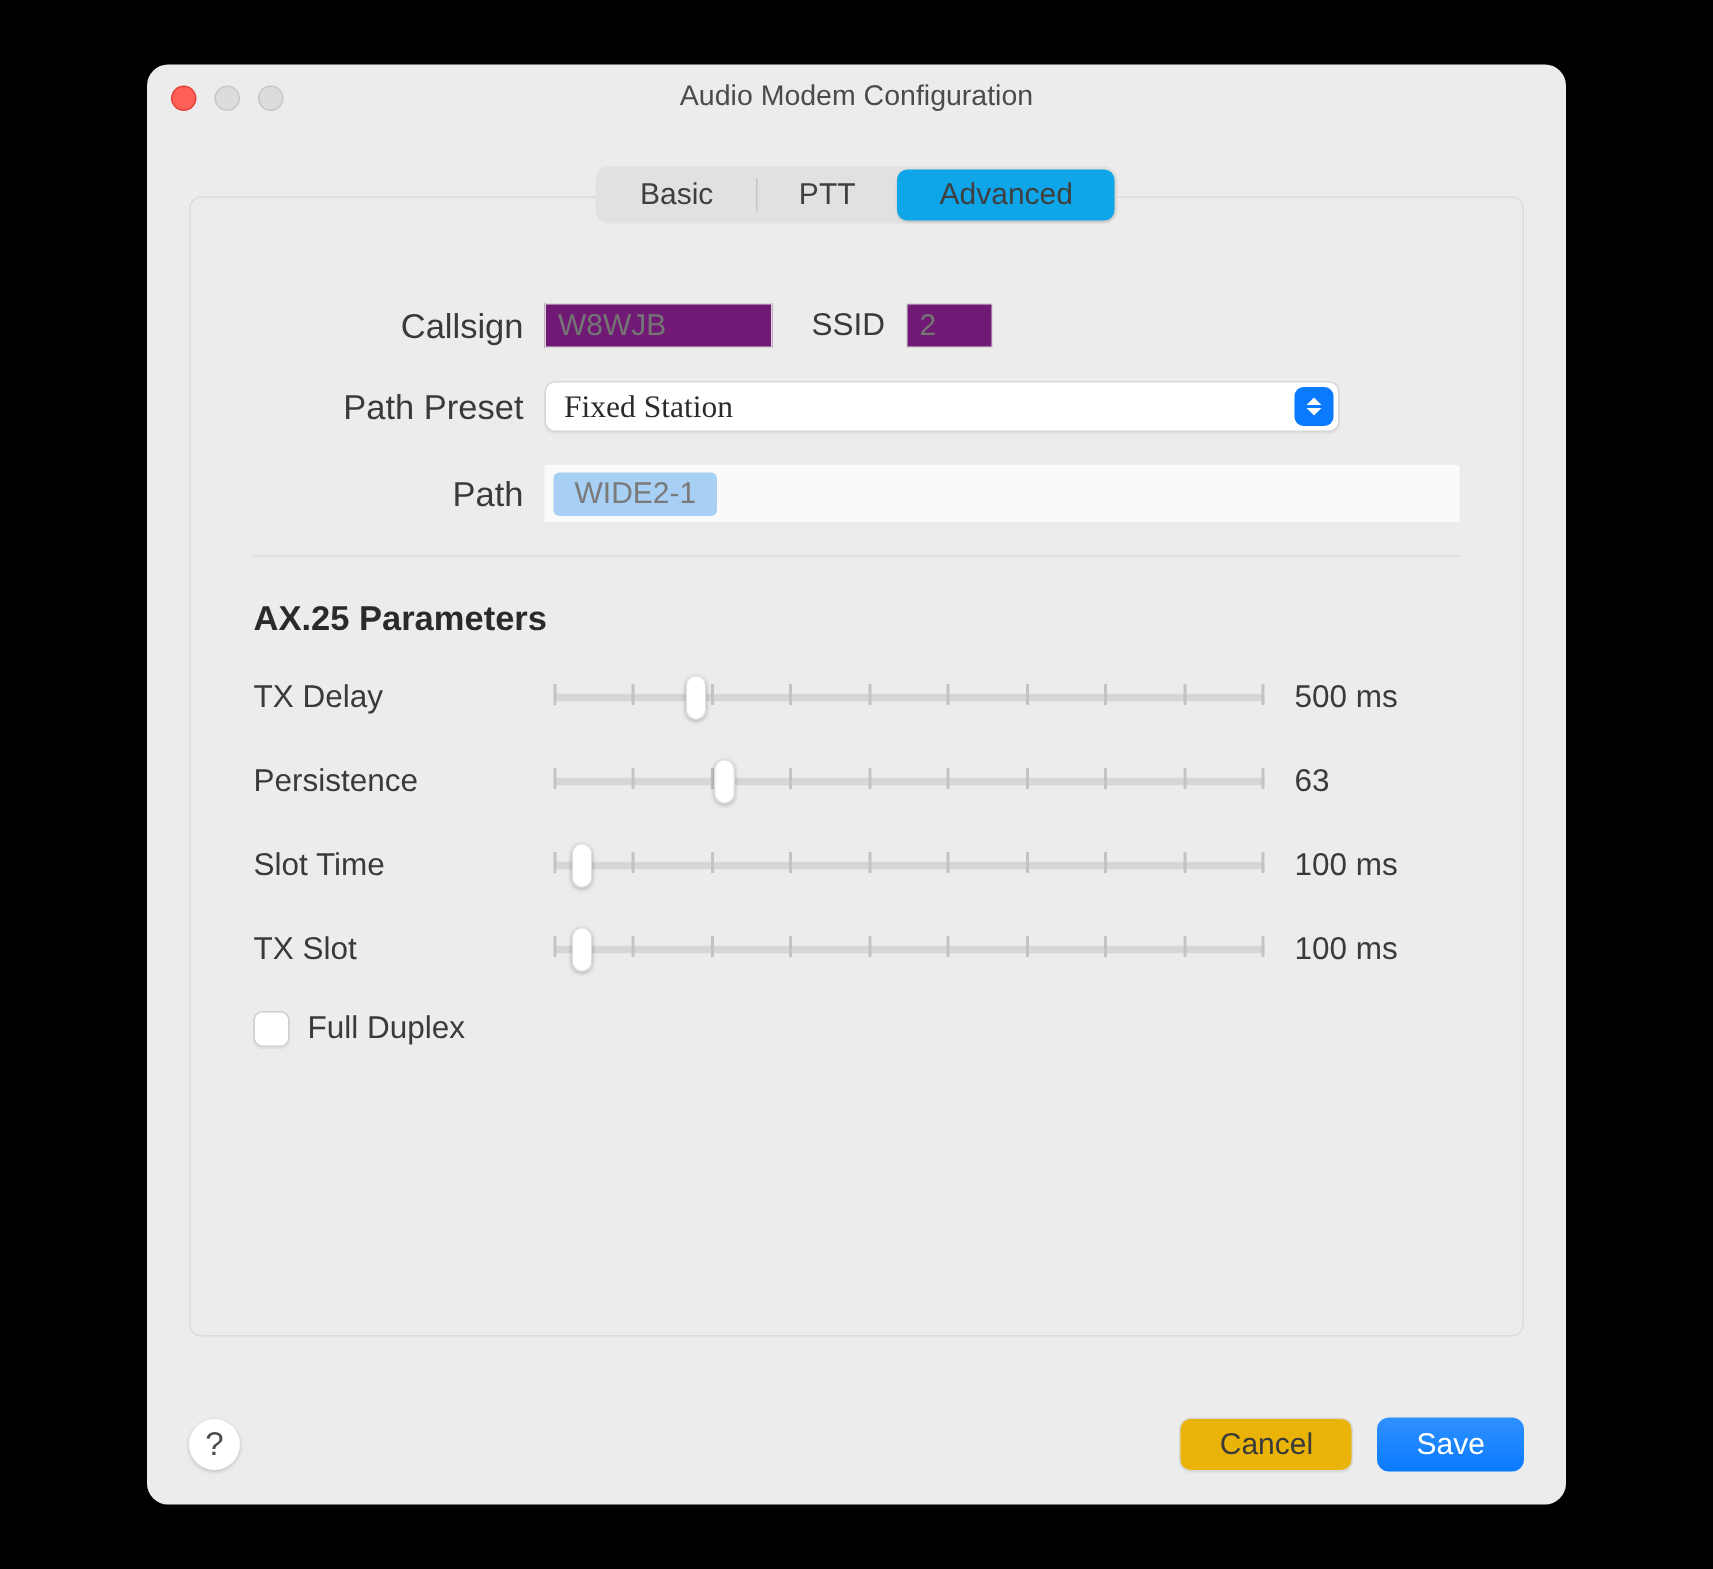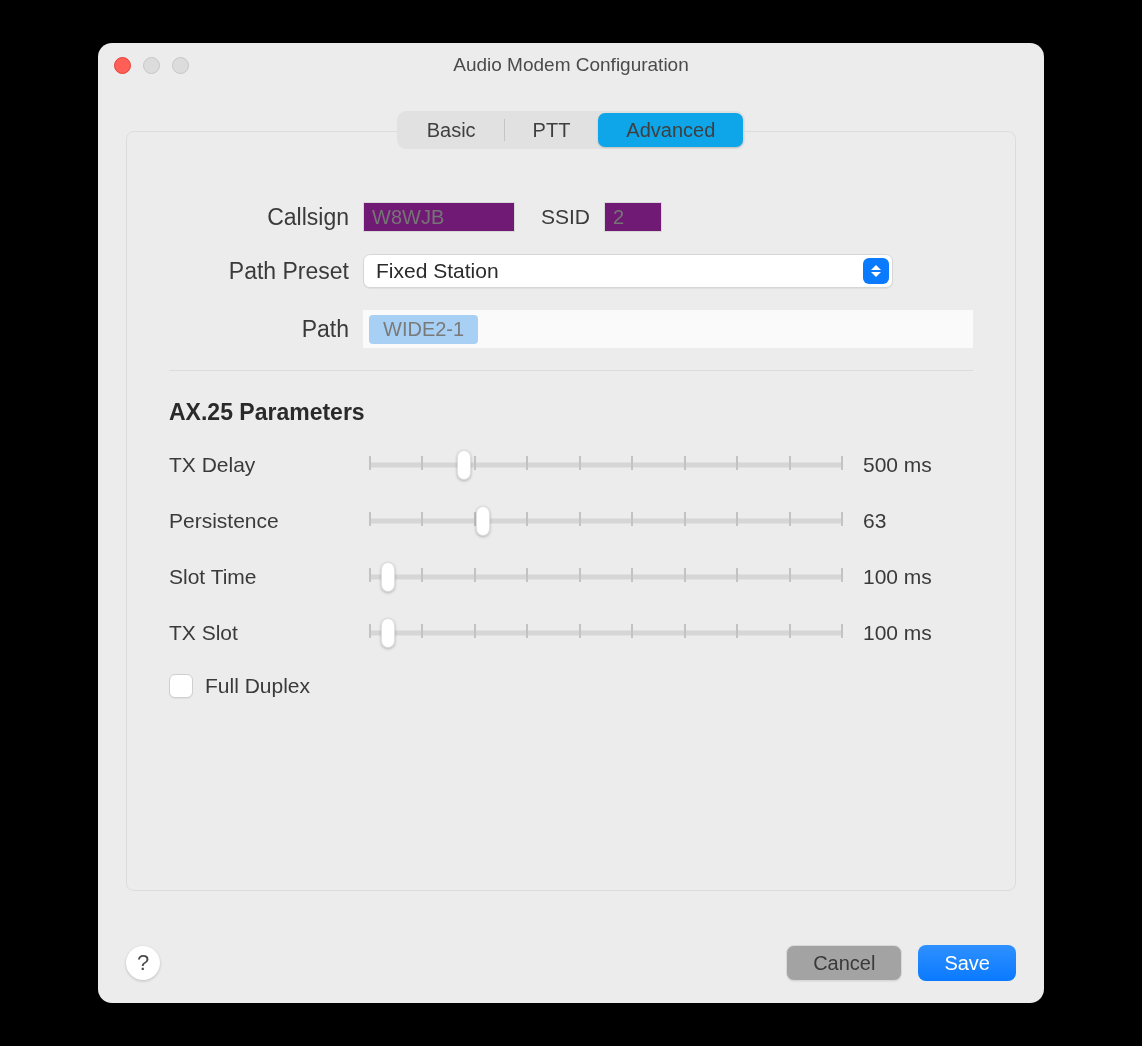--- a/index.html
+++ b/index.html
@@ -136,20 +136,21 @@
       border: 1px solid #d6d6d6;
       border-radius: 7px;
       box-shadow: 0 1px 1px rgba(0,0,0,0.05);
       display: flex;
       align-items: center;
       padding: 0 12px;
       font-size: 21px;
       color: #2a2a2a;
       cursor: default;
       position: relative;
+      font-family: Liberation Serif, serif;
     }
     .select-caret {
       position: absolute;
       right: 3px;
       top: 3px;
       bottom: 3px;
       width: 26px;
       background: #0a7aff;
       border-radius: 6px;
       display: flex;
@@ -290,21 +291,21 @@
     .btn {
       height: 36px;
       padding: 0 26px;
       border-radius: 8px;
       font-size: 20px;
       display: flex;
       align-items: center;
       cursor: default;
     }
     .btn-default {
-      background: #a3a3a3;
+      background: #eab308;
       border: 1px solid #d8d8d8;
       color: #3a3a3a;
       box-shadow: 0 1px 1px rgba(0,0,0,0.05);
     }
     .btn-primary {
       background: linear-gradient(#2f90ff, #0a7aff);
       border: none;
       color: #fff;
     }
   </style>

